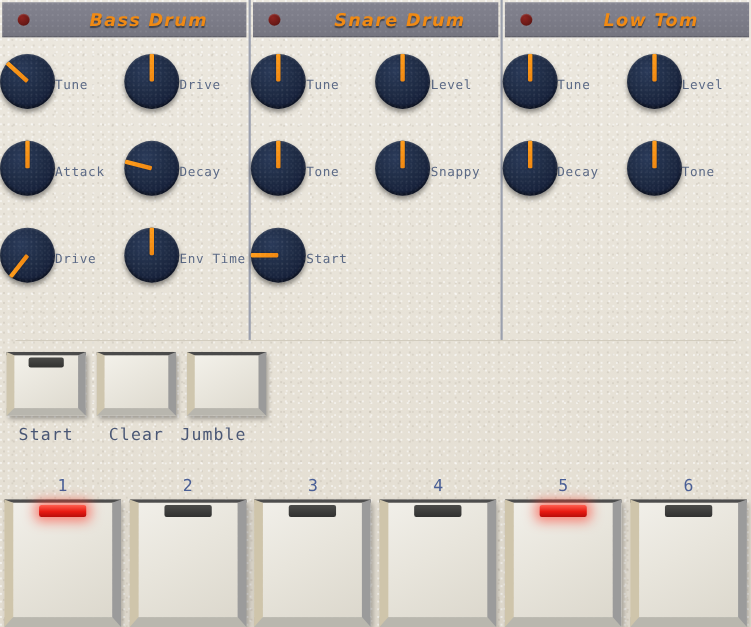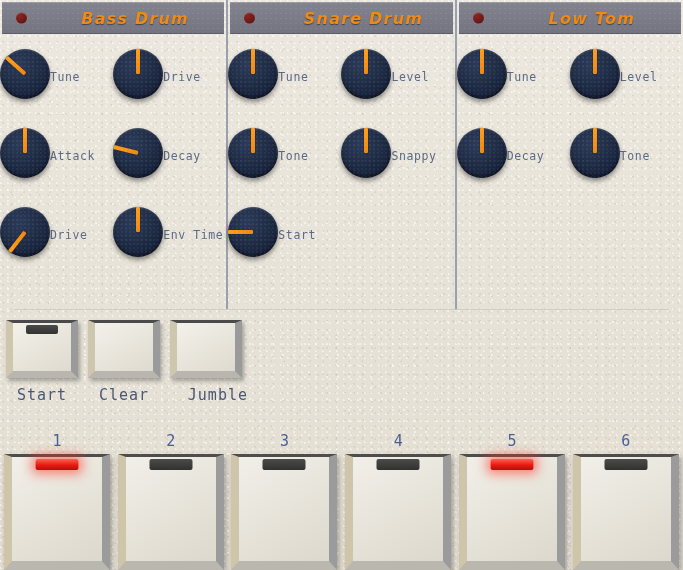--- a/index.html
+++ b/index.html
@@ -294,21 +294,21 @@
     <div class="btnlabel" style="left:6px;top:74px;width:72px;text-align:center;">Start</div>
 
     <div class="bigbtn" style="left:88px;top:8px;">
       
     </div>
     <div class="btnlabel" style="left:88px;top:74px;width:72px;text-align:center;">Clear</div>
 
     <div class="bigbtn" style="left:170px;top:8px;">
       
     </div>
-    <div class="btnlabel" style="left:164px;top:74px;width:84px;text-align:right;">Jumble</div>
+    <div class="btnlabel" style="left:164px;top:74px;width:84px;text-align:left;">Jumble</div>
 
   </div>
 
   <div class="steps">
     <div class="stepcell">
       <div class="stepnum">1</div>
       <div class="pad">
           <div class="pled on"></div>
         </div>
     </div>

